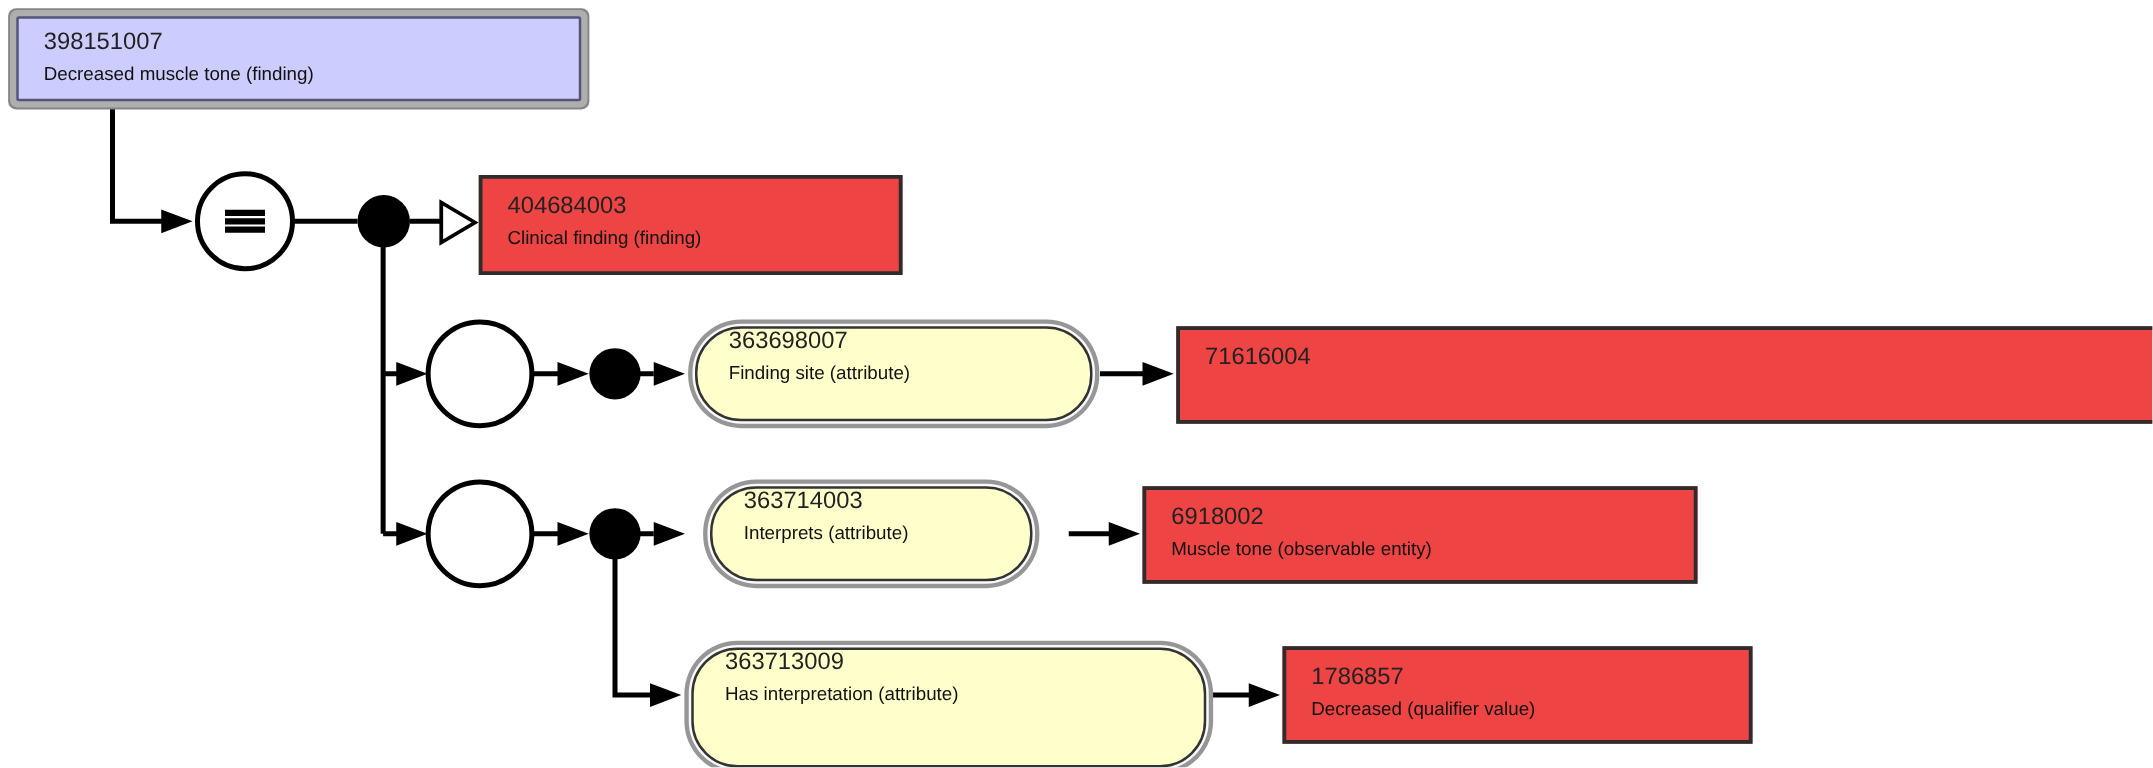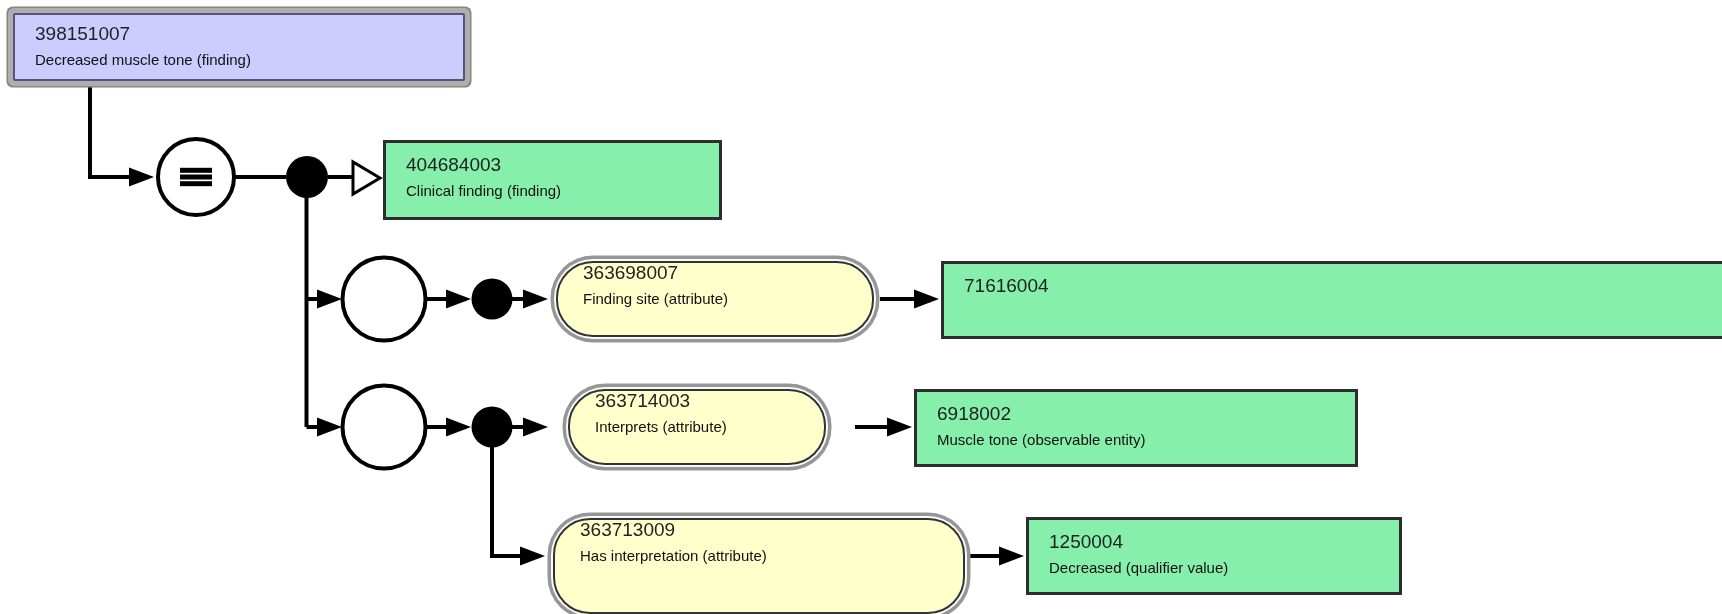--- a/index.html
+++ b/index.html
@@ -28,21 +28,21 @@
   }
   .focus{
     left:13px;top:13px;width:452px;height:68px;
     background:#ccccff;
     border:2px solid #55557a;
     border-radius:2px;
     box-shadow:0 0 0 5px #aeaeae, 0 0 0 6.5px #858585;
     padding:9px 0 0 20px;
   }
   .concept{
-    background:#86efac;
+    background:#ef4444;
     border:3.5px solid #2d2d2d;
     padding:12px 15px 0 20px;
   }
   .concept.parent{left:383px;top:140px;width:339px;height:80px;}
   .concept.value1{left:941px;top:261px;width:924px;height:78px;}
   .concept.value2{left:914px;top:389px;width:444px;height:78px;}
   .concept.value3{left:1026px;top:517px;width:376px;height:78px;}
   .attribute{
     background:#ffffcc;
     border:2.5px solid #333333;
@@ -138,17 +138,17 @@
   <div class="node concept value2">
     <div class="sctid">6918002</div>
     <div class="term">Muscle tone (observable entity)</div>
   </div>
 
   <div class="node attribute attr3">
     <div class="sctid">363713009</div>
     <div class="term">Has interpretation (attribute)</div>
   </div>
   <div class="node concept value3">
-    <div class="sctid">1250004</div>
+    <div class="sctid">1786857</div>
     <div class="term">Decreased (qualifier value)</div>
   </div>
 
 </div>
 
 </body></html>

